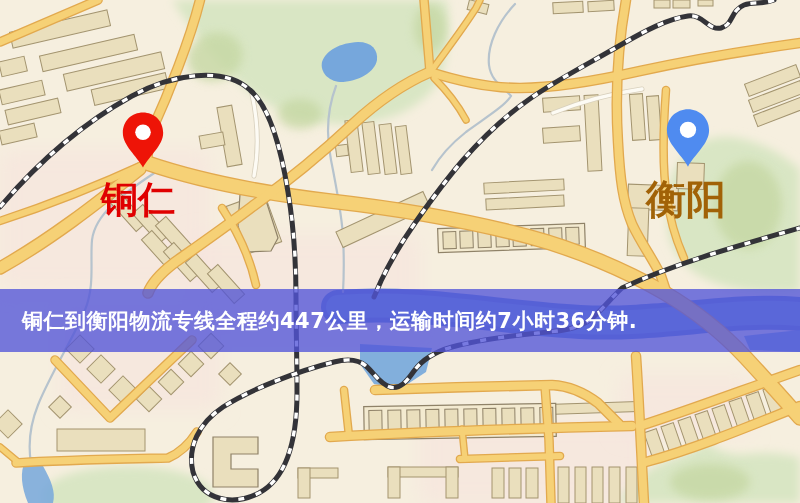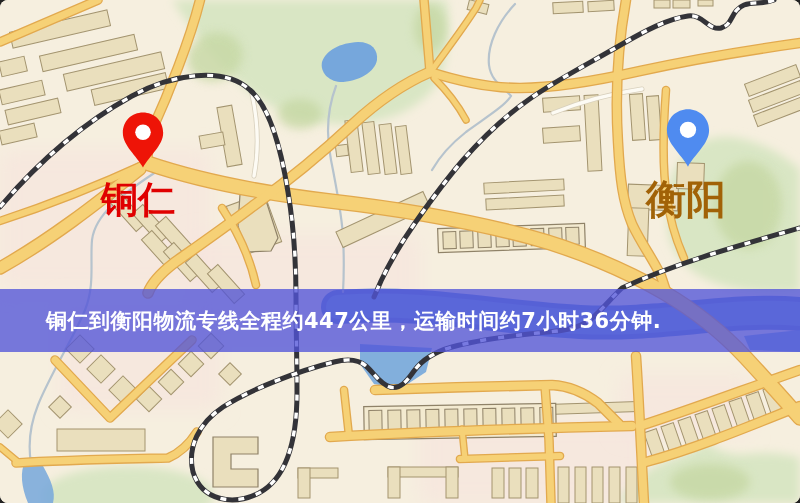--- a/index.html
+++ b/index.html
@@ -1,35 +1,34 @@
 <!DOCTYPE html>
 <html><head>
 <meta charset="utf-8">
 <style>
   html,body{margin:0;padding:0;background:#222;}
   .stage{
     position:relative;width:800px;height:503px;overflow:hidden;
     font-family:"DejaVu Sans","Liberation Sans",sans-serif;
     background:#f6efdf;
-    border-radius:8px;
   }
   .stage svg{position:absolute;left:0;top:0;}
   .map-label{
     position:absolute;text-align:center;font-weight:bold;line-height:1;
     white-space:nowrap;pointer-events:none;
   }
   .origin-label{left:78px;top:181px;width:120px;font-size:37px;}
   .dest-label{left:620px;top:179px;width:132px;font-size:40px;}
   .pin{position:absolute;}
   .banner{
     position:absolute;left:0;top:289px;width:800px;height:63px;
     display:flex;align-items:center;
   }
   .banner-text{
-    padding-left:46px;font-size:21px;font-weight:bold;letter-spacing:.5px;
+    padding-left:22px;font-size:21px;font-weight:bold;letter-spacing:.5px;
     white-space:nowrap;
   }
 </style>
 </head>
 <body>
 
 <div class="stage" style="background: rgb(246, 239, 223);">
 
   <svg id="map-svg" width="800" height="503" viewBox="0 0 800 503">
       <defs>

